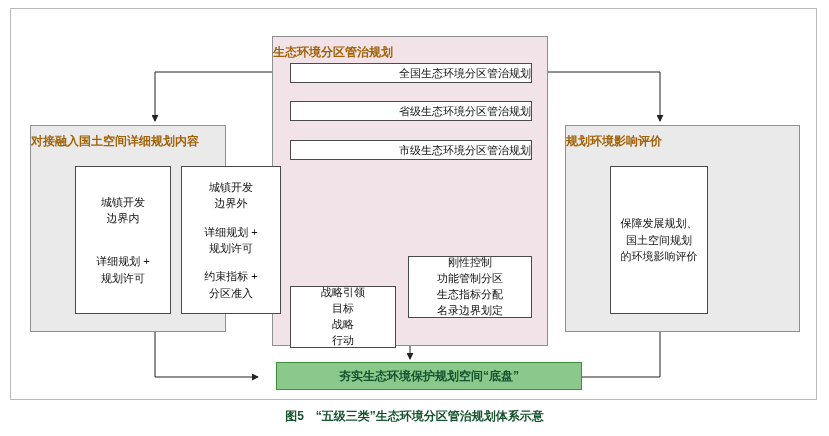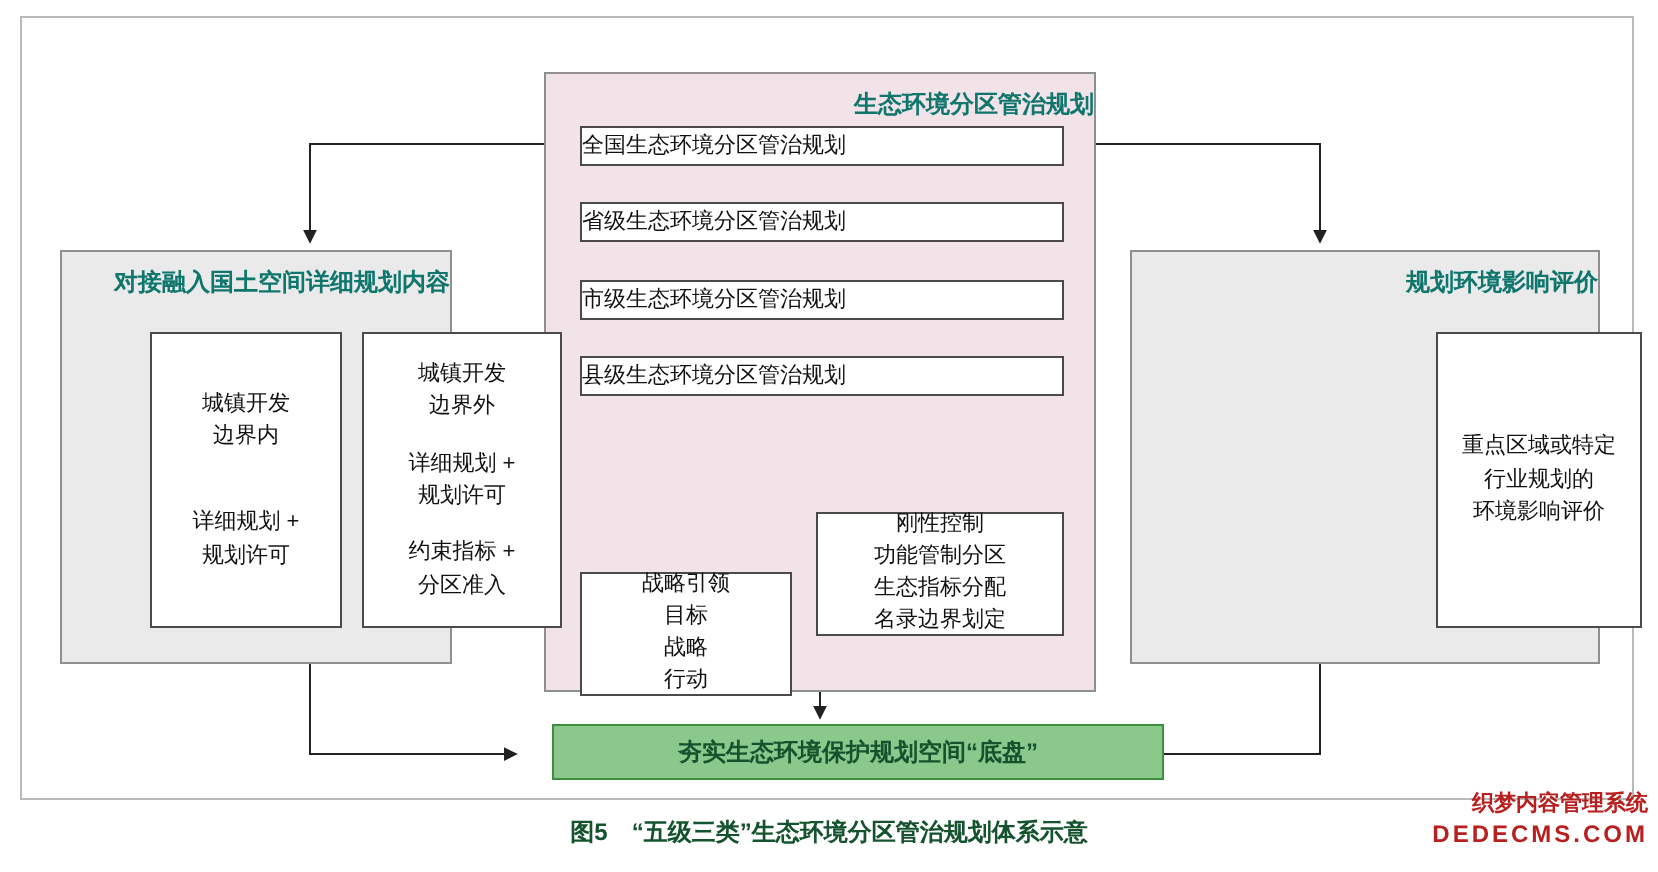--- a/index.html
+++ b/index.html
@@ -3,28 +3,28 @@
 <meta charset="utf-8">
 <style>
   * { margin:0; padding:0; box-sizing:border-box; }
   html,body { background:#ffffff; }
   body { font-family:"Liberation Sans", sans-serif; color:#111; }
   .figure { position:relative; width:829px; height:436px; background:#fff; overflow:hidden; }
   .frame { position:absolute; left:10px; top:8px; width:807px; height:392px; border:1px solid #b9b9b9; background:#fff; }
   .connectors { position:absolute; left:0; top:0; width:829px; height:436px; pointer-events:none; }
 
   .panel { position:absolute; border:1px solid #8f8f8f; }
-  .panel-title { position:absolute; top:7px; left:0; right:0; text-align:right; font-weight:bold; font-size:12px; color:#0f766e; }
+  .panel-title { position:absolute; top:7px; left:0; right:0; text-align:left; font-weight:bold; font-size:12px; color:#a16207; }
 
   #center-panel { left:272px; top:36px; width:276px; height:310px; background:var(--center-fill,#f1e3e7); }
   #left-panel   { left:30px;  top:125px; width:196px; height:207px; background:var(--panel-fill,#eaeaea); }
   #right-panel  { left:565px; top:125px; width:235px; height:207px; background:var(--panel-fill,#eaeaea); }
 
   .level-box { position:absolute; left:17px; width:242px; height:20px; background:#fff;
-               border:1px solid #4a4a4a; font-size:11px; line-height:18px; text-align:left; }
+               border:1px solid #4a4a4a; font-size:11px; line-height:18px; text-align:right; }
   .lv1{top:26px} .lv2{top:64px} .lv3{top:103px} .lv4{top:141px} .lv5{top:180px}
 
   .sub-box { position:absolute; top:219px; height:62px; background:#fff; border:1px solid #4a4a4a;
              font-size:11px; text-align:center; white-space:pre-line; display:flex;
              align-items:center; justify-content:center; line-height:1.45; }
   .strategy { left:17px;  width:106px;margin-top:30px; }
   .control  { left:135px; width:124px; }
 
   .inner-box { position:absolute; top:40px; height:148px; background:#fff; border:1px solid #4a4a4a;
                font-size:11px; text-align:center; display:flex; flex-direction:column;
@@ -71,21 +71,20 @@
     <line x1="410" y1="346" x2="410" y2="359" stroke="#222" stroke-width="1" marker-end="url(#arrow)"></line>
     <polyline points="155,332 155,377 258,377" fill="none" stroke="#222" stroke-width="1" marker-end="url(#arrow)"></polyline>
     <polyline points="660,332 660,377 572,377" fill="none" stroke="#222" stroke-width="1" marker-end="url(#arrow)"></polyline>
   </svg>
 
   <div class="panel" id="center-panel">
     <div class="panel-title">生态环境分区管治规划</div>
     <div class="level-box lv1">全国生态环境分区管治规划</div>
     <div class="level-box lv2">省级生态环境分区管治规划</div>
     <div class="level-box lv3">市级生态环境分区管治规划</div>
-    <div class="level-box lv4">县级生态环境分区管治规划</div>
     <div class="sub-box strategy">战略引领
 目标
 战略
 行动</div>
     <div class="sub-box control">刚性控制
 功能管制分区
 生态指标分配
 名录边界划定</div>
   </div>
 
@@ -102,27 +101,23 @@
 边界外</div>
       <div class="group">详细规划 +
 规划许可</div>
       <div class="group">约束指标 +
 分区准入</div>
     </div>
   </div>
 
   <div class="panel" id="right-panel">
     <div class="panel-title">规划环境影响评价</div>
-    <div class="inner-box ib2">重点区域或特定
-行业规划的
-环境影响评价</div>
+    <div class="inner-box ib1">保障发展规划、
+国土空间规划
+的环境影响评价</div>
   </div>
 
   <div class="green-bar">夯实生态环境保护规划空间“底盘”</div>
 
   <div class="caption">图5　“五级三类”生态环境分区管治规划体系示意</div>
 
-  <div class="watermark">
-    <div class="wm1">织梦内容管理系统</div>
-    <div class="wm2">DEDECMS.COM</div>
-  </div>
 
 </div>
 
 </body></html>

